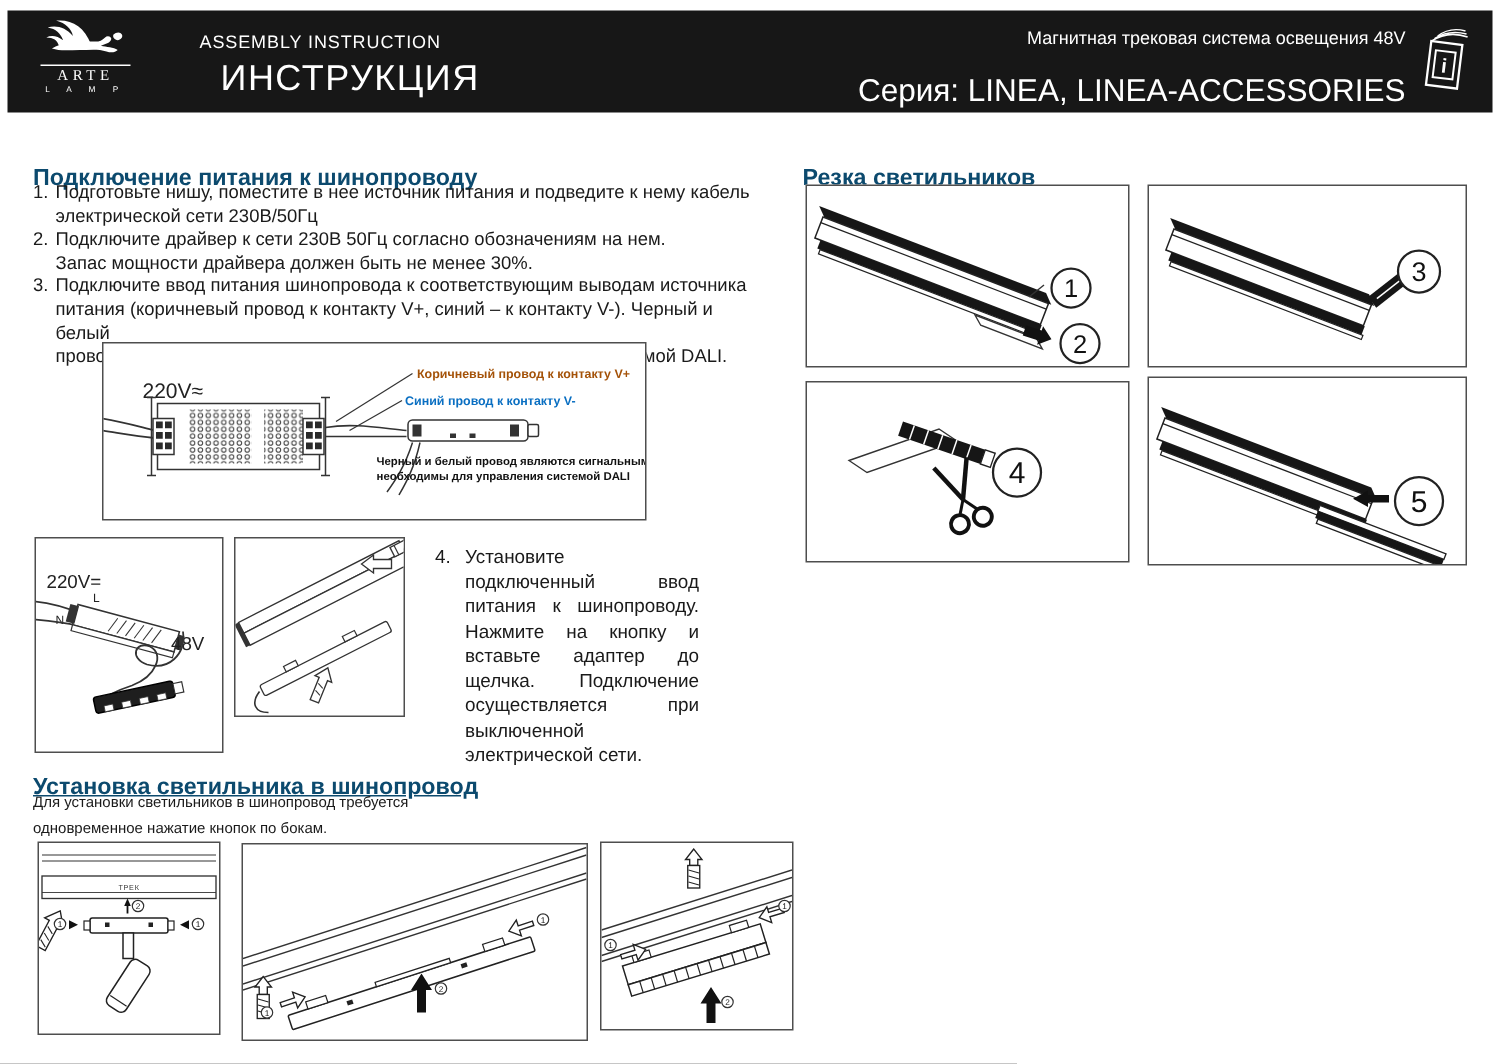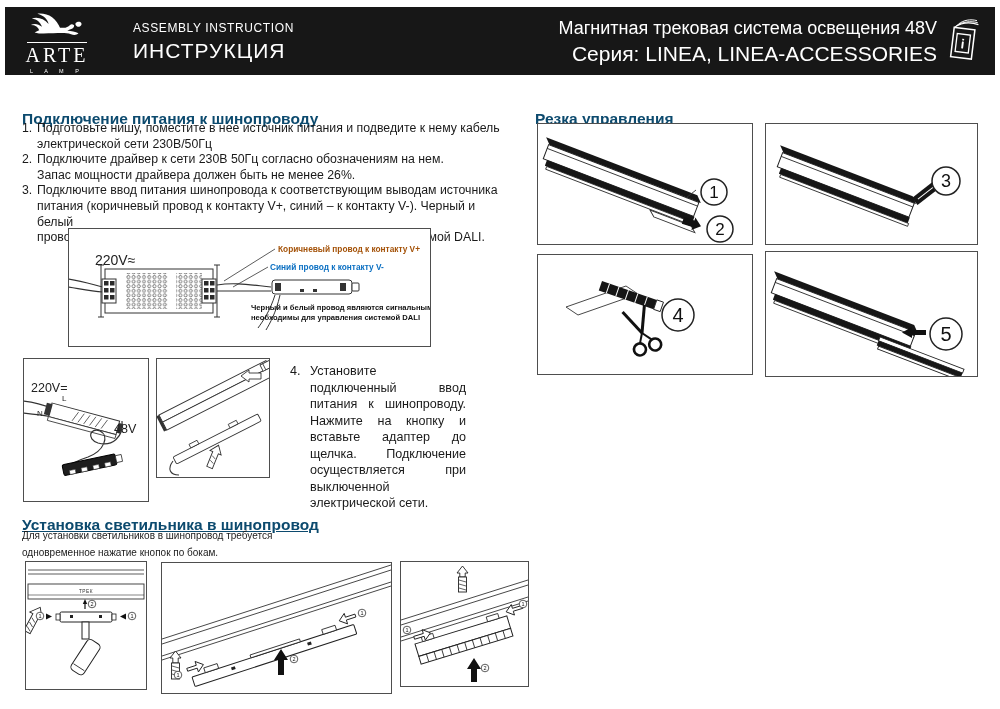--- a/index.html
+++ b/index.html
@@ -2,28 +2,28 @@
 <html><head>
 <meta charset="utf-8">
 <style>
   html,body{margin:0;padding:0;background:#9a9a9a;}
   .page{position:relative;width:1000px;height:709px;background:#ffffff;overflow:hidden;
         font-family:"Liberation Sans","DejaVu Sans",sans-serif;color:#1a1a1a;}
   
   .hdr{position:absolute;left:5px;top:7px;width:990px;height:68px;background:#171717;color:#fff;}
   .logo{position:absolute;left:16px;top:3px;width:72px;text-align:center;}
   .logo-rule{height:1px;background:#fff;margin:0 6px;}
-  .logo-brand{font-family:"Liberation Serif","DejaVu Serif",serif;font-size:20px;letter-spacing:3px;margin-top:1px;}
+  .logo-brand{font-family:"Liberation Serif","DejaVu Serif",serif;font-size:10px;letter-spacing:3px;margin-top:1px;}
   .logo-sub{font-size:5.5px;letter-spacing:5px;margin-top:1px;}
   .hdr-titles{position:absolute;left:128px;top:14px;}
   .hdr-en{font-size:12px;letter-spacing:.6px;}
-  .hdr-ru{font-size:21px;letter-spacing:1px;margin-top:4px;}
+  .hdr-ru{font-size:24px;letter-spacing:1px;margin-top:4px;margin-left:14px;}
   .hdr-product{position:absolute;right:58px;top:11px;text-align:right;}
-  .hp1{font-size:18px;}
-  .hp2{font-size:21px;margin-top:3px;}
+  .hp1{font-size:12px;}
+  .hp2{font-size:21px;margin-top:17px;}
   .book{position:absolute;right:13px;top:11px;}
   
   .h2{position:absolute;font-size:15.5px;color:#0c4a6e;}
   .steps{position:absolute;left:22px;top:121px;width:478px;font-size:12.3px;line-height:15.6px;}
   .step{position:relative;padding-left:15px;}
   .step .num{position:absolute;left:0;top:0;}
   .preline{white-space:pre-line;}
   .step4{position:absolute;left:290px;top:363px;width:176px;font-size:12.6px;line-height:16.5px;text-align:justify;padding-left:20px;box-sizing:border-box;}
   .step4 .num{position:absolute;left:0;top:0;}
   .note{position:absolute;left:22px;top:528px;font-size:10px;line-height:16.5px;}
@@ -78,21 +78,21 @@
 
   <div class="steps">
     <div class="step">
       <span class="num">1.</span>
       <span class="preline">Подготовьте нишу, поместите в нее источник питания и подведите к нему кабель
 электрической сети 230В/50Гц</span>
     </div>
     <div class="step">
       <span class="num">2.</span>
       <span class="preline">Подключите драйвер к сети 230В 50Гц согласно обозначениям на нем.
-Запас мощности драйвера должен быть не менее 26%.</span>
+Запас мощности драйвера должен быть не менее 30%.</span>
     </div>
     <div class="step">
       <span class="num">3.</span>
       <span class="preline">Подключите ввод питания шинопровода к соответствующим выводам источника
 питания (коричневый провод к контакту V+, синий – к контакту V-). Черный и белый
 провода являются сигнальными, необходимы для управления системой DALI.</span>
     </div>
   </div>
 
   <div class="dbox" style="left:68px;top:228px;width:363px;height:119px;">
@@ -223,21 +223,21 @@
         <line x1="4" y1="17" x2="8" y2="19" stroke="#333" stroke-width="0.7"></line>
       </g>
     </svg>
   </div>
 
   <div class="step4">
     <span class="num">4.</span>
     <span>Установите подключенный ввод питания к шинопроводу. Нажмите на кнопку и вставьте адаптер до щелчка. Подключение осуществляется при выключенной электрической сети.</span>
   </div>
 
-  <h2 class="h2" style="left:535px;top:97px;">Резка управления</h2>
+  <h2 class="h2" style="left:535px;top:97px;">Резка светильников</h2>
 
   <div class="dbox" style="left:537px;top:123px;width:216px;height:122px;">
     <svg viewBox="0 0 214 120">
       <g transform="translate(10,14) rotate(21)">
         <polygon points="-2,0 160,0 166,6 4,6" fill="#161616"></polygon>
         <rect x="3" y="6" width="161" height="15" fill="#fff" stroke="#222"></rect>
         <line x1="3" y1="10" x2="164" y2="10" stroke="#222" stroke-width="0.8"></line>
         <rect x="7" y="21" width="158" height="6" fill="#161616"></rect>
         <rect x="9" y="27" width="157" height="3" fill="#fff" stroke="#222" stroke-width="0.8"></rect>
       </g>

